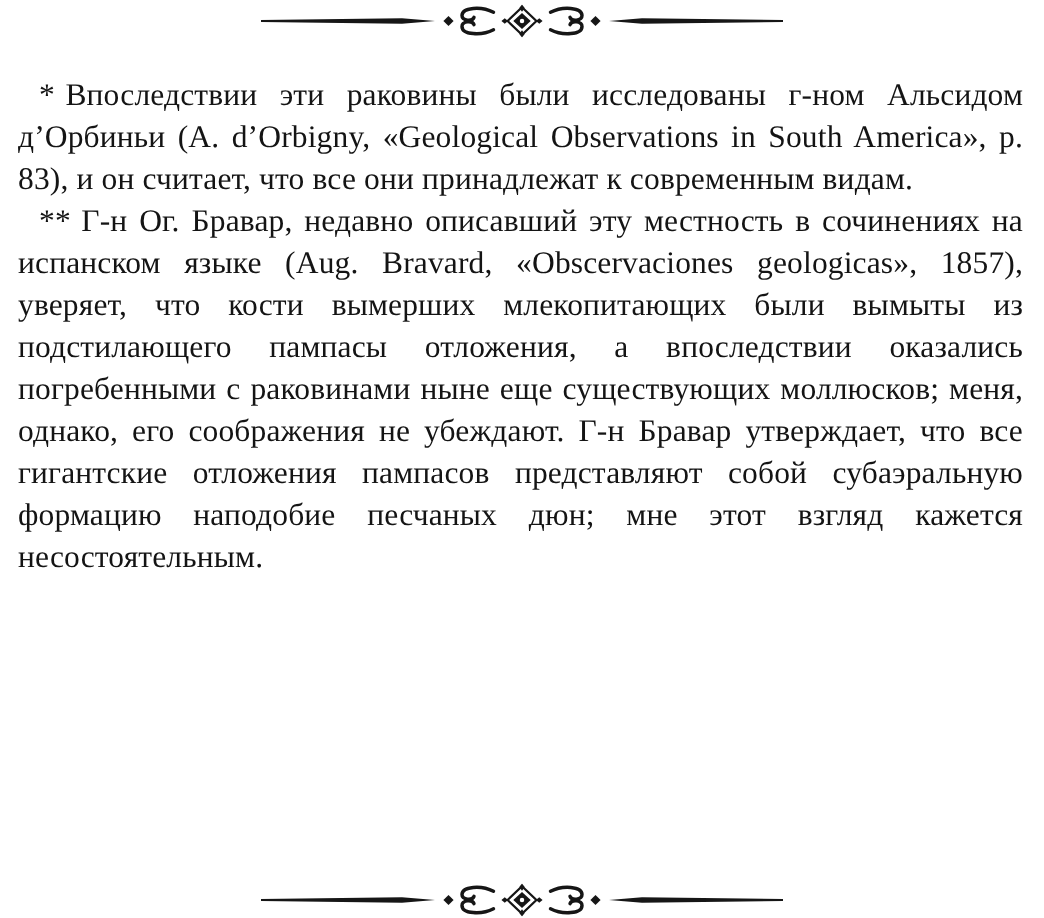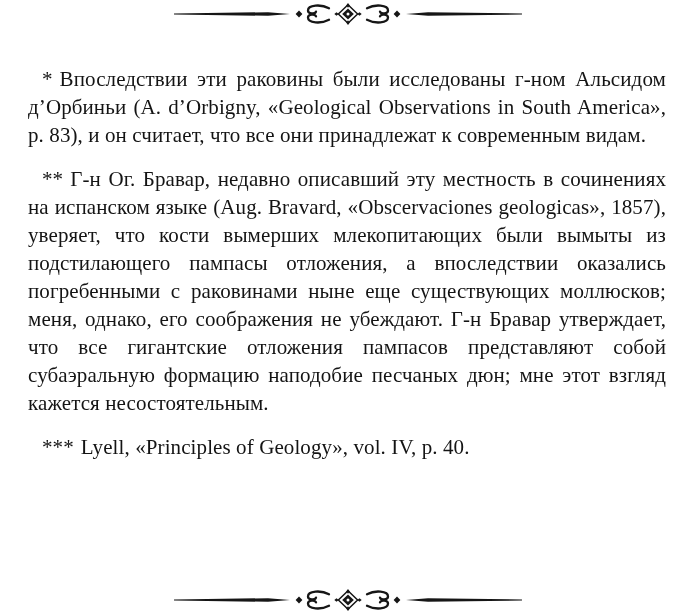--- a/index.html
+++ b/index.html
@@ -34,21 +34,21 @@
     position: absolute;
     top: 49px;
     left: 12px;
     width: 670px;
     font-size: 21px;
     line-height: 28px;
     text-align: justify;
     letter-spacing: 0.1px;
   }
   .footnote {
-    margin: 16px;
+    margin: 0;
     text-indent: 14px;
   }
   .marker {
     margin-right: 7px;
     white-space: nowrap;
   }
   .italic-title {
     font-style: italic;
   }
   .divider-art { fill: #161616; }
@@ -99,21 +99,20 @@
 
   <div class="ornament top">
     <svg width="352" height="22" viewBox="0 0 352 22">
         <use href="#divider-art"></use>
       </svg>
   </div>
 
   <div class="textblock">
     <p class="footnote"><span class="marker">*</span><span>Впоследствии эти раковины были исследованы г-ном Альсидом д’Орбиньи (A. d’Orbigny, «Geological Observations in South America», p. 83), и он считает, что все они принадлежат к современным видам.</span></p>
     <p class="footnote"><span class="marker">**</span><span>Г-н Ог. Бравар, недавно описавший эту местность в сочинениях на испанском языке (Aug. Bravard, «Obscervaciones geologicas», 1857), уверяет, что кости вымерших млекопитающих были вымыты из подстилающего пампасы отложения, а впоследствии оказались погребенными с раковинами ныне еще существующих моллюсков; меня, однако, его соображения не убеждают. Г-н Бравар утверждает, что все гигантские отложения пампасов представляют собой субаэральную формацию наподобие песчаных дюн; мне этот взгляд кажется несостоятельным.</span></p>
-    <p class="footnote"><span class="marker">***</span><span>Lyell, «Principles of Geology», vol. IV, p. 40.</span></p>
   </div>
 
   <div class="ornament bottom">
     <svg width="352" height="22" viewBox="0 0 352 22">
         <use href="#divider-art"></use>
       </svg>
   </div>
 
 </div>
 

